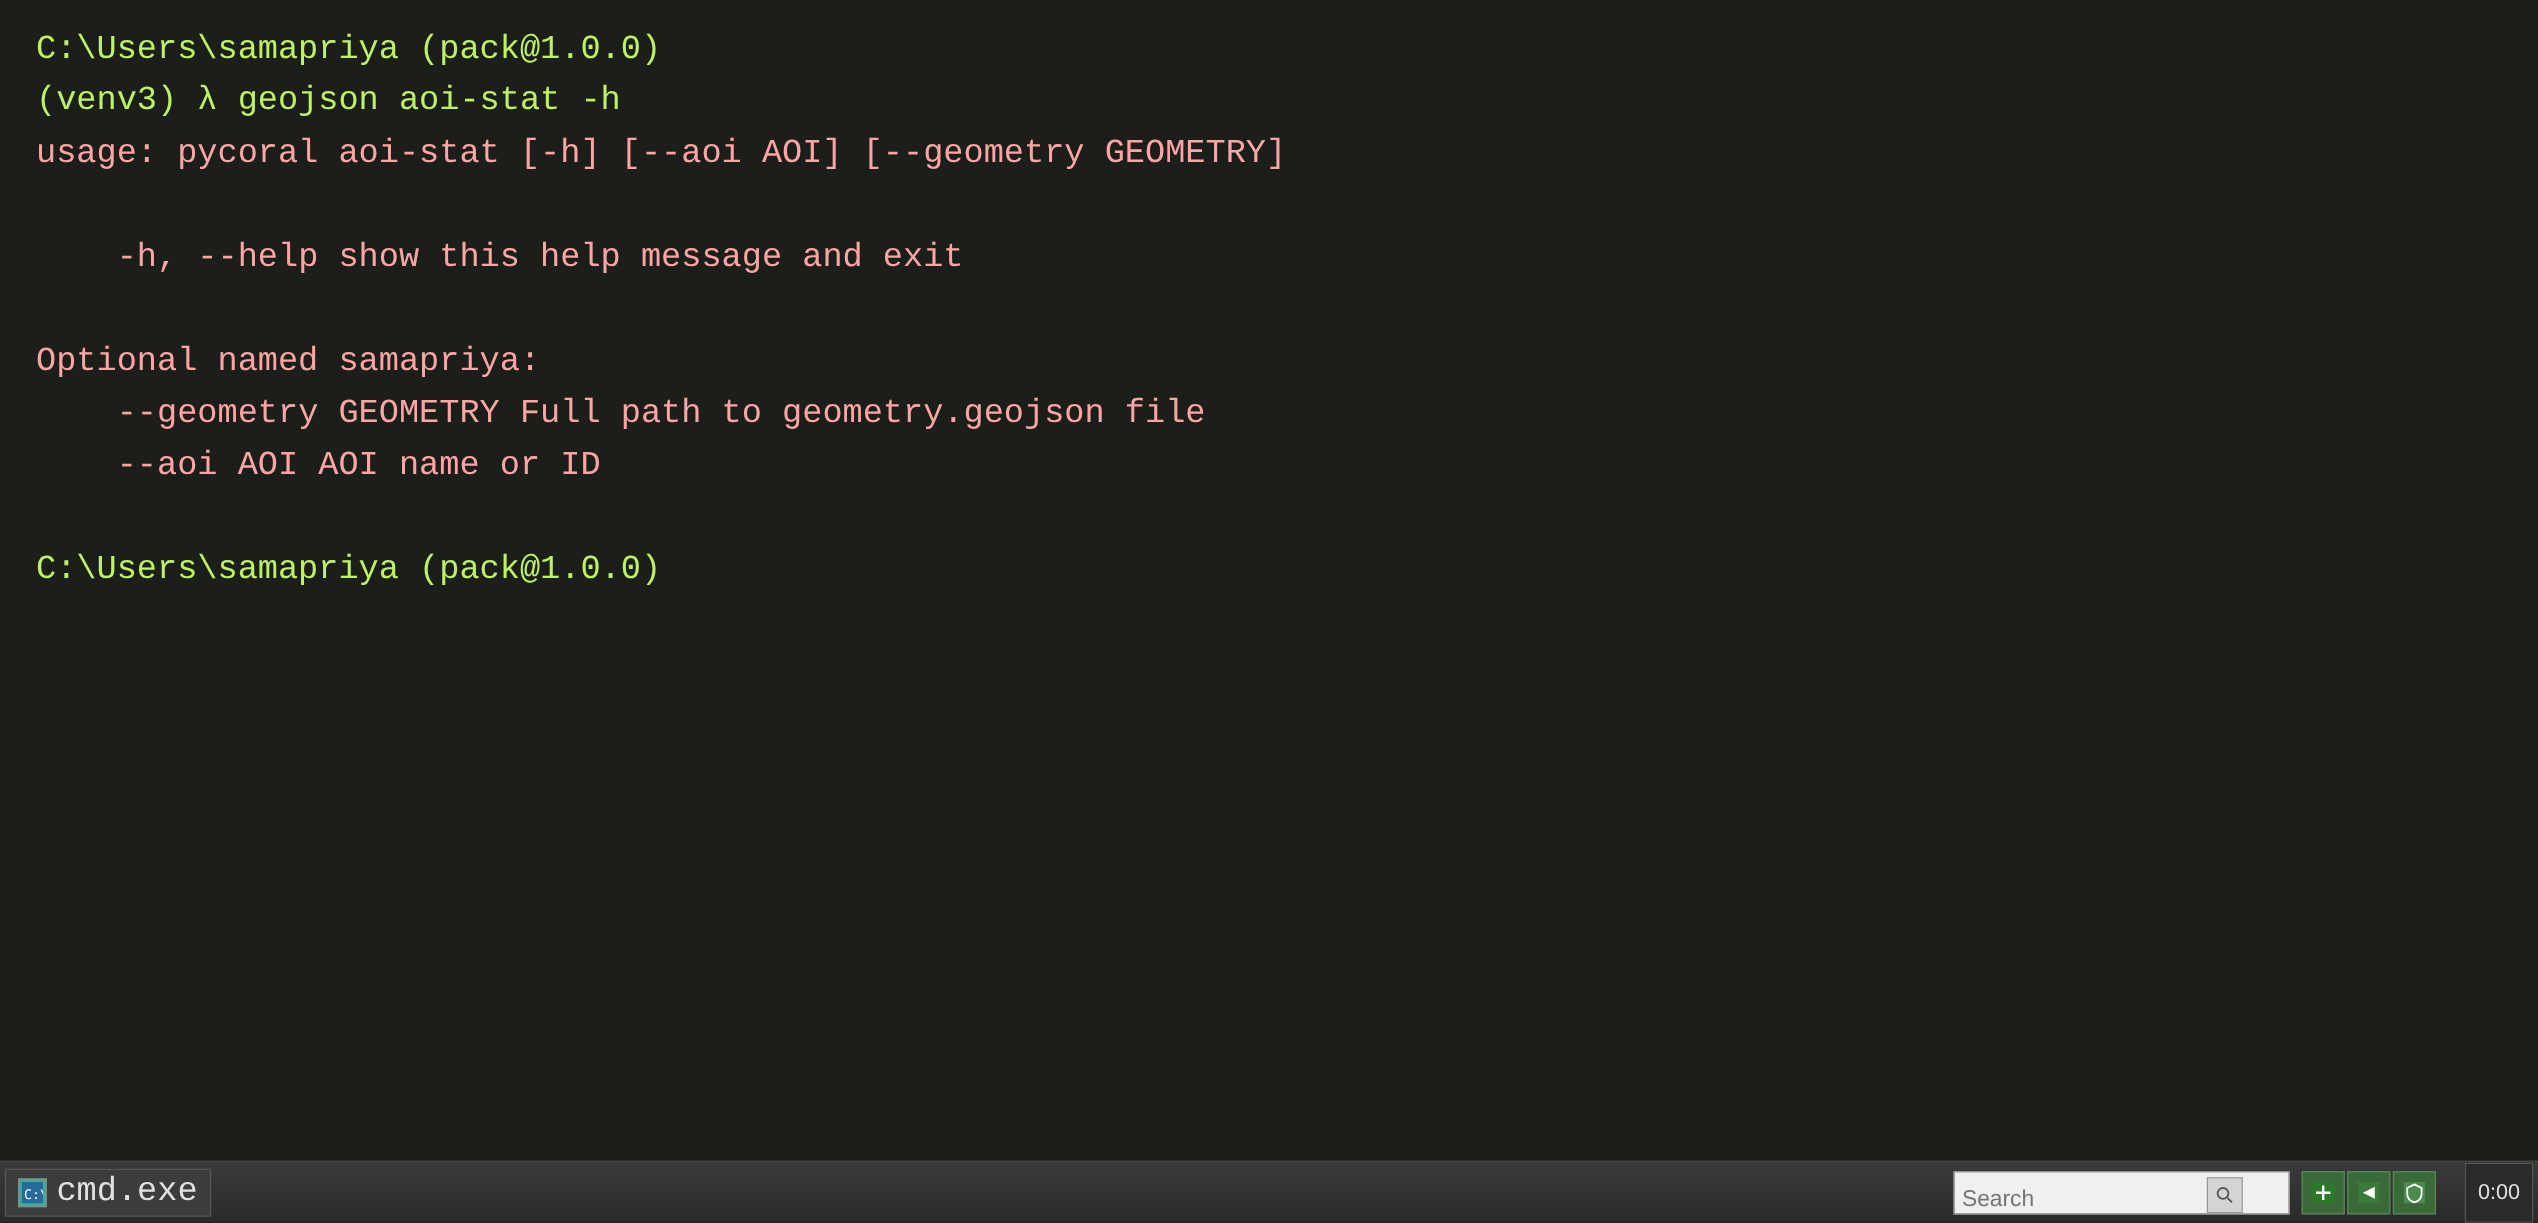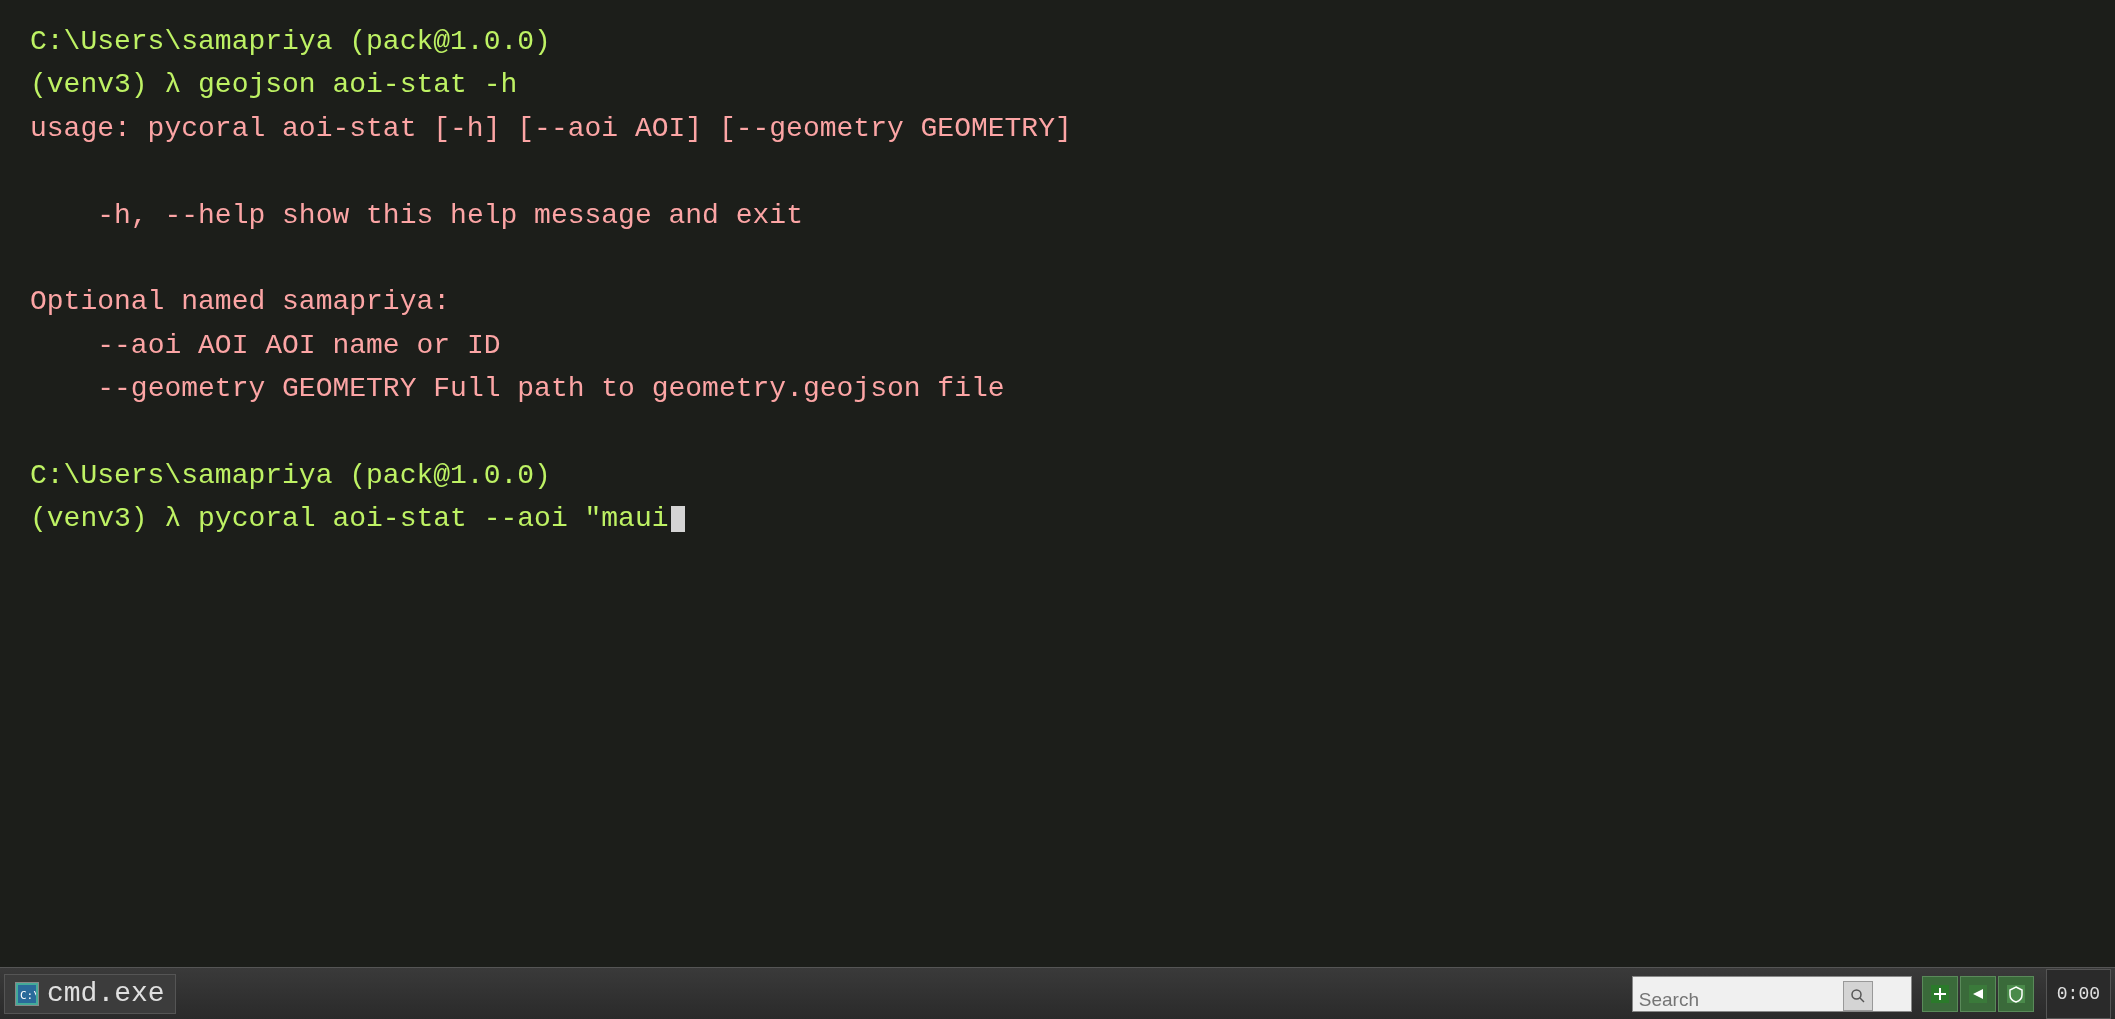--- a/index.html
+++ b/index.html
@@ -137,26 +137,26 @@
       color: #aaffaa;
       font-size: 16px;
     }
 
     #clock-area {
       display: flex;
       align-items: center;
       justify-content: center;
       color: #e0e0e0;
       font-size: 18px;
-      font-family: Liberation Mono, monospace;
+      font-family: Liberation Sans, sans-serif;
       background: #2a2a2a;
       border: 1px solid #555;
       height: 50px;
       padding: 0 10px;
-      margin-left: 8px;
+      margin-left: 20px;
     }
 
     .cursor {
       display: inline-block;
       width: 14px;
       height: 26px;
       background-color: #d4d4d4;
       vertical-align: middle;
       margin-left: 2px;
     }
@@ -165,25 +165,24 @@
 <body>
 
 <div id="terminal-area">
   <div class="line-green">C:\Users\samapriya   (pack@1.0.0)</div>
   <div class="line-green">(venv3) λ geojson aoi-stat -h</div>
   <div class="line-white">usage: pycoral aoi-stat [-h] [--aoi AOI] [--geometry GEOMETRY]</div>
   <div class="line-blank"></div>
   <div class="line-white">&nbsp;&nbsp;&nbsp;&nbsp;<span>-h, --help              show this help message and exit</span></div>
   <div class="line-blank"></div>
   <div class="line-white">Optional named samapriya:</div>
+  <div class="line-white">&nbsp;&nbsp;&nbsp;&nbsp;<span>--geometry GEOMETRY   Full path to geometry.geojson file</span></div>
   <div class="line-white">&nbsp;&nbsp;&nbsp;&nbsp;<span>--aoi AOI               AOI name or ID</span></div>
-  <div class="line-white">&nbsp;&nbsp;&nbsp;&nbsp;<span>--geometry GEOMETRY   Full path to geometry.geojson file</span></div>
   <div class="line-blank"></div>
   <div class="line-green">C:\Users\samapriya   (pack@1.0.0)</div>
-  <div class="line-green"><span>(venv3) λ pycoral aoi-stat --aoi "maui</span><span class="cursor"></span></div>
 </div>
 
 <div id="taskbar">
   <div id="taskbar-app">
     <div id="taskbar-app-icon">
       <svg width="18" height="18" viewBox="0 0 18 18">
         <rect width="18" height="18" fill="#2a6a9a"></rect>
         <text x="2" y="14" font-size="11" fill="white" font-family="monospace">C:\</text>
       </svg>
     </div>

